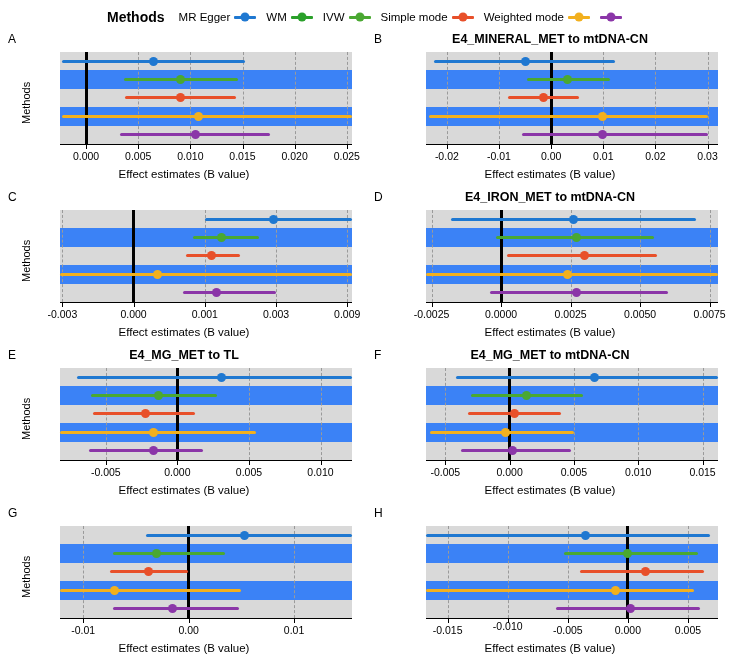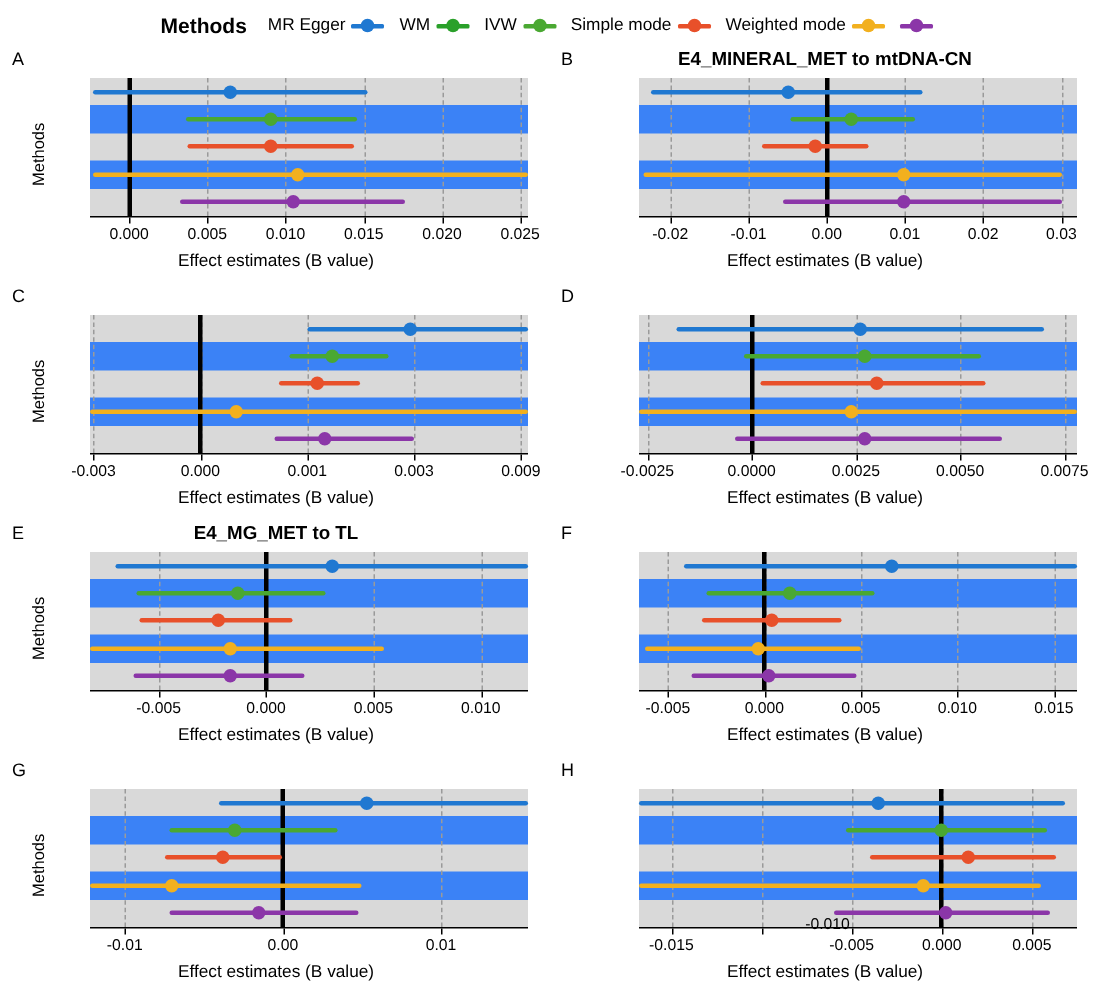--- a/index.html
+++ b/index.html
@@ -219,20 +219,21 @@
         <div class="ticklabel" style="left: 144.813px; top: 98px;">0.001</div>
         <div class="tick" style="left: 216.033px; top: 93px;"></div>
         <div class="ticklabel" style="left: 216.033px; top: 98px;">0.003</div>
         <div class="tick" style="left: 287.252px; top: 93px;"></div>
         <div class="ticklabel" style="left: 287.252px; top: 98px;">0.009</div>
       </div>
       <div class="xlabel" style="top: 136px;">Effect estimates (B value)</div>
     </div>
     <div class="panel" style="left: 374px; top: 190px; width: 352px; height: 158px;">
       <div class="panel-letter">D</div>
+      <div class="panel-title">E4_IRON_MET to mtDNA-CN</div>
       <div class="plot" style="left: 52px; top: 20px; width: 292px; height: 92px;">
         <div class="band" style="top: 0px; height: 18.4px;"></div>
         <div class="band" style="top: 36.8px; height: 18.4px;"></div>
         <div class="band" style="top: 73.6px; height: 18.4px;"></div>
         <div class="gridline" style="left: 5.5619px;"></div>
         <div class="gridline" style="left: 75.0857px;"></div>
         <div class="gridline" style="left: 144.61px;"></div>
         <div class="gridline" style="left: 214.133px;"></div>
         <div class="gridline" style="left: 283.657px;"></div>
         <div class="zeroline" style="left: 73.5857px;"></div>
@@ -310,20 +311,21 @@
         <div class="ticklabel" style="left: 117.373px; top: 98px;">0.000</div>
         <div class="tick" style="left: 188.941px; top: 93px;"></div>
         <div class="ticklabel" style="left: 188.941px; top: 98px;">0.005</div>
         <div class="tick" style="left: 260.51px; top: 93px;"></div>
         <div class="ticklabel" style="left: 260.51px; top: 98px;">0.010</div>
       </div>
       <div class="xlabel" style="top: 136px;">Effect estimates (B value)</div>
     </div>
     <div class="panel" style="left: 374px; top: 348px; width: 352px; height: 158px;">
       <div class="panel-letter">F</div>
+      <div class="panel-title">E4_MG_MET  to mtDNA-CN</div>
       <div class="plot" style="left: 52px; top: 20px; width: 292px; height: 92px;">
         <div class="band" style="top: 0px; height: 18.4px;"></div>
         <div class="band" style="top: 36.8px; height: 18.4px;"></div>
         <div class="band" style="top: 73.6px; height: 18.4px;"></div>
         <div class="gridline" style="left: 19.2952px;"></div>
         <div class="gridline" style="left: 83.6123px;"></div>
         <div class="gridline" style="left: 147.93px;"></div>
         <div class="gridline" style="left: 212.247px;"></div>
         <div class="gridline" style="left: 276.564px;"></div>
         <div class="zeroline" style="left: 82.1123px;"></div>
@@ -431,21 +433,21 @@
           <div class="pt" style="left: 185.36px; background: rgb(242, 176, 30);"></div>
         </div>
         <div class="row" style="top: 73.6px; height: 18.4px;">
           <div class="ci" style="left: 129.778px; width: 144.198px; background: rgb(139, 54, 168);"></div>
           <div class="pt" style="left: 199.78px; background: rgb(139, 54, 168);"></div>
         </div>
         <div class="axis" style="top: 92px;"></div>
         <div class="tick" style="left: 21.6296px; top: 93px;"></div>
         <div class="ticklabel" style="left: 21.6296px; top: 98px;">-0.015</div>
         <div class="tick" style="left: 81.7119px; top: 93px;"></div>
-        <div class="ticklabel" style="left: 81.7119px; top: 84px; margin-left: 44px;">-0.010</div>
+        <div class="ticklabel" style="left: 81.7119px; top: 94px;">-0.010</div>
         <div class="tick" style="left: 141.794px; top: 93px;"></div>
         <div class="ticklabel" style="left: 141.794px; top: 98px;">-0.005</div>
         <div class="tick" style="left: 201.877px; top: 93px;"></div>
         <div class="ticklabel" style="left: 201.877px; top: 98px;">0.000</div>
         <div class="tick" style="left: 261.959px; top: 93px;"></div>
         <div class="ticklabel" style="left: 261.959px; top: 98px;">0.005</div>
       </div>
       <div class="xlabel" style="top: 136px;">Effect estimates (B value)</div>
     </div>
   </div>

